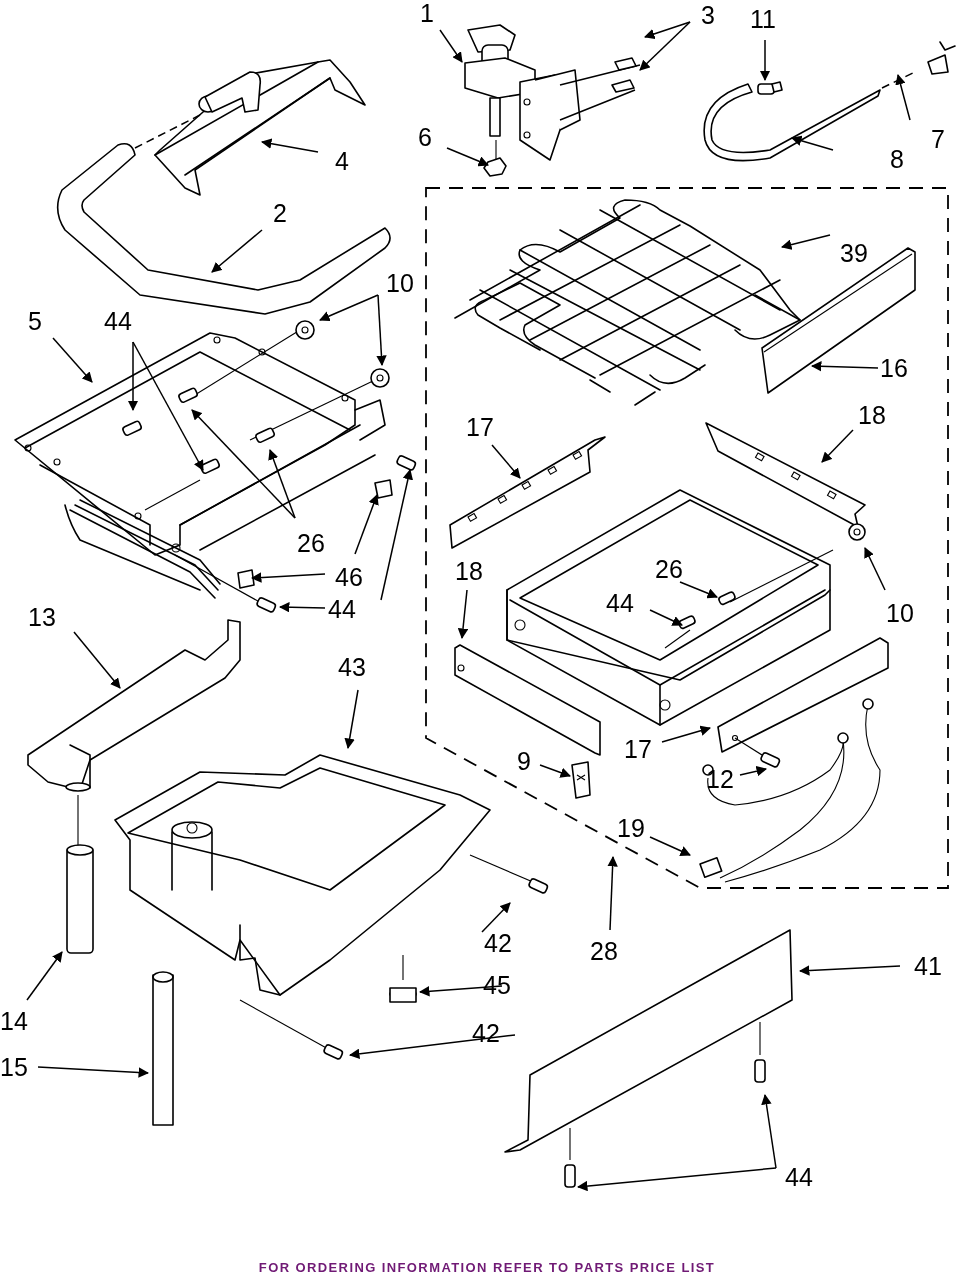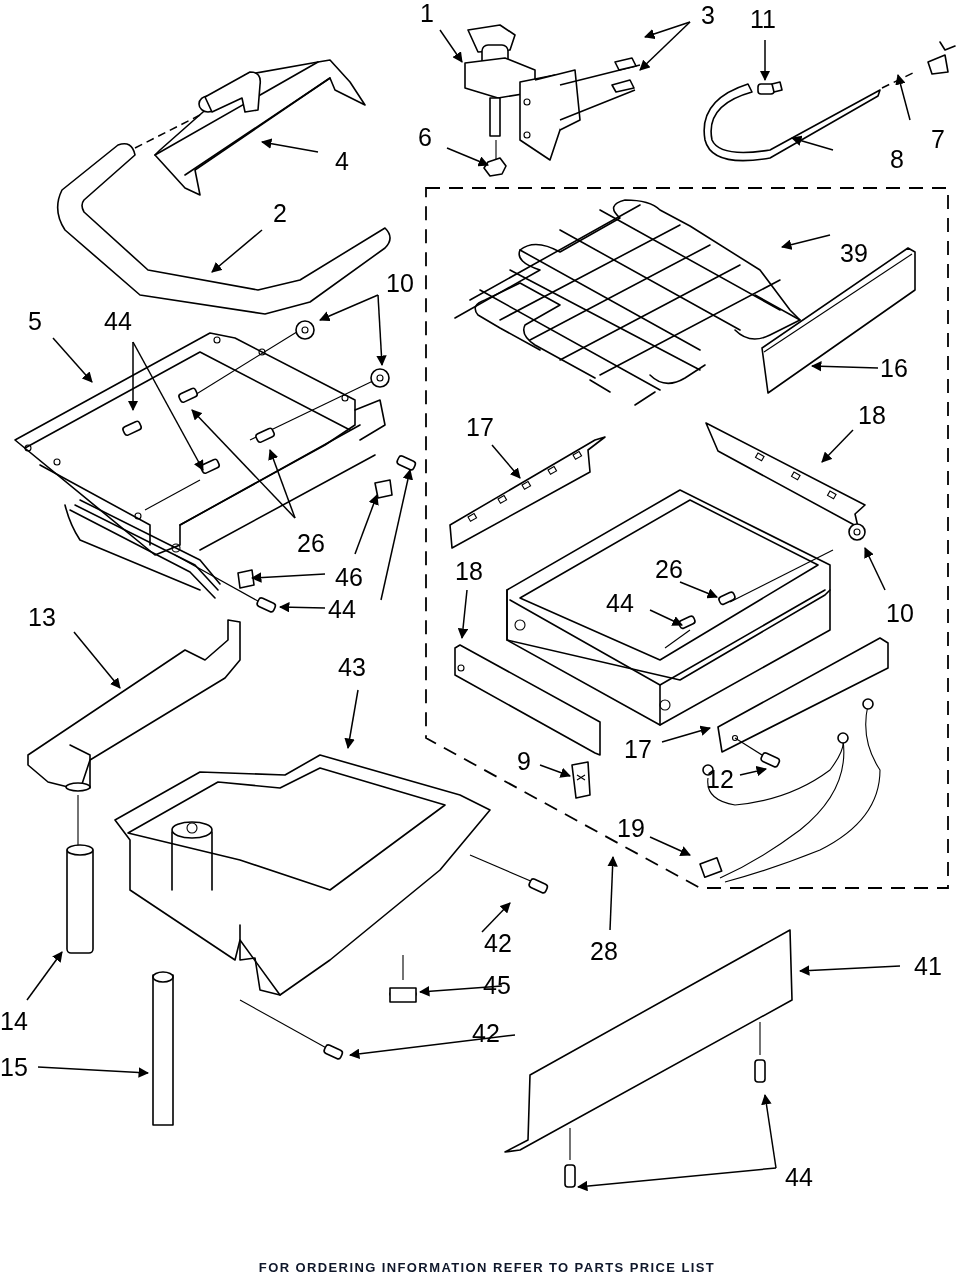--- a/index.html
+++ b/index.html
@@ -4,21 +4,21 @@
 <style>
   html, body { margin: 0; padding: 0; background: #ffffff; }
   body { width: 974px; height: 1276px; position: relative; overflow: hidden; font-family: "Liberation Sans", sans-serif; }
   #diagram { position: absolute; left: 0; top: 0; width: 974px; height: 1276px; }
   .ln { fill: none; stroke: #000; stroke-width: 1.6; stroke-linejoin: round; stroke-linecap: round; }
   .thin { fill: none; stroke: #000; stroke-width: 1.1; }
   .part { fill: #fff; stroke: #000; stroke-width: 1.6; stroke-linejoin: round; }
   .dash { fill: none; stroke: #000; stroke-width: 1.8; stroke-dasharray: 14 9; }
   .lead { fill: none; stroke: #000; stroke-width: 1.5; }
   .callout { font-family: "Liberation Sans", sans-serif; font-size: 25px; fill: #000; }
-  .footer { position: absolute; left: 0; width: 974px; top: 1260px; text-align: center; font-family: "Liberation Sans", sans-serif; font-weight: bold; font-size: 13px; letter-spacing: 1.4px; color: #0f172a; }
+  .footer { position: absolute; left: 0; width: 974px; top: 1260px; text-align: center; font-family: "Liberation Sans", sans-serif; font-weight: bold; font-size: 13px; letter-spacing: 1.4px; color: #701a75; }
 </style>
 </head>
 <body>
 
 <svg id="diagram" viewBox="0 0 974 1276" xmlns="http://www.w3.org/2000/svg">
 
   <g>
     <path class="part" d="M245 75 L318 62 L330 60 L350 82 L365 105 L355 100 L335 90 L330 78 L195 170 L200 195 L185 188 L155 155 L160 150 Z"></path>
     <path class="ln" d="M155 155 L318 62"></path>
     <path class="ln" d="M185 175 L330 78"></path>

